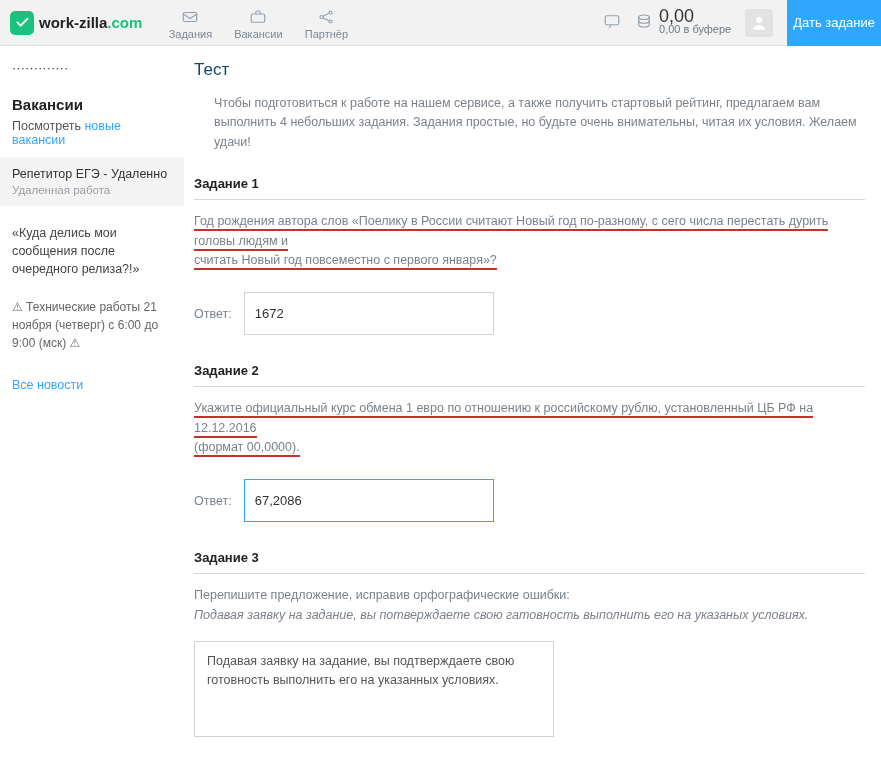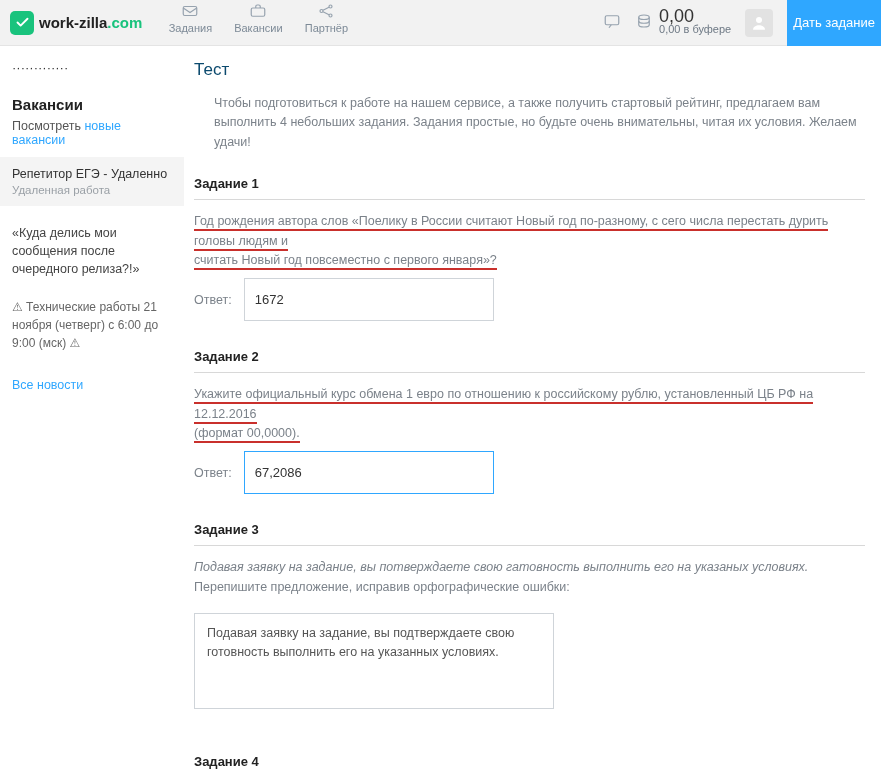--- a/index.html
+++ b/index.html
@@ -1,18 +1,18 @@
 <!DOCTYPE html>
 <html><head>
 <meta charset="utf-8">
 <style>
   * { box-sizing: border-box; margin: 0; padding: 0; }
   body { font-family: Arial, Helvetica, sans-serif; font-size: 13px; color: #333; background: #fff; width: 881px; }
   
-  .header { display: flex; height: 46px; background: #f2f2f2; border-bottom: 1px solid #e4e4e4; }
+  .header { display: flex; align-items: center; height: 46px; background: #f2f2f2; border-bottom: 1px solid #e4e4e4; }
   .logo { display: flex; align-items: center; padding: 0 14px 0 10px; }
   .logo-mark { width: 24px; height: 24px; background: #19c37d; border-radius: 5px; display: flex; align-items: center; justify-content: center; margin-right: 5px; }
   .logo-mark svg { width: 15px; height: 15px; }
   .logo-text { font-weight: 700; font-size: 15px; color: #222; }
   .logo-com { color: #19c37d; font-weight: 700; }
   .nav { display: flex; }
   .nav-item { width: 68px; text-align: center; font-size: 11px; color: #7d8a97; cursor: pointer; }
   .nav-item .nicon { height: 22px; display: flex; align-items: center; justify-content: center; color: #97a3af; }
   .nav-item svg { width: 18px; height: 18px; stroke: #97a3af; fill: none; stroke-width: 1.6; }
   .header-spacer { flex: 1; }
@@ -39,21 +39,21 @@
   .sb-warn { font-size: 12px; color:#666; line-height:1.5; margin:20px 0 10px; }
   .sb-link { color:#2fa7ff; font-size:12.5px; text-decoration:none; display:inline-block; margin-top:16px;}
   .content { flex: 1; padding: 14px 16px 30px 10px; }
   h1.page-title { font-size: 17px; font-weight: 400; color:#0c4a6e; margin-bottom:14px; }
   .intro { font-size: 12.5px; color:#7b828a; line-height:1.55; margin-bottom:24px;margin-left:20px; }
   .task-title { font-weight:700; font-size:13px; color:#222; margin:8px 0 8px; }
   hr.sep { border:none; border-top:1px solid #d8d8d8; margin:0 0 12px; }
   .task-text { font-size:12.5px; color:#7b828a; line-height:1.55; }
   .task-text.italic { font-style: italic; }
   .underline-red { border-bottom: 2px solid #c9302c; padding-bottom:1px; display:inline; }
-  .answer-row { display:flex; align-items:center; gap:12px; margin:8px 0 28px; }
+  .answer-row { display:flex; align-items:center; gap:12px; margin:22px 0 28px; }
   .answer-label { font-size:12.5px; color:#7b828a; }
   .answer-input { height:43px; border:1px solid #cfd4d9; padding:0 10px; font-size:13px; color:#333; }
   .answer-input.w1 { width:250px; }
   .answer-input.w2 { width:250px; border-color:#2fa7ff; }
   .textarea { width:360px; height:96px; border:1px solid #cfd4d9; padding:10px 12px; font-size:12.5px; color:#555; line-height:1.5; resize:none; font-family:inherit; margin:16px 0 34px; }
 </style>
 </head>
 <body>
 
 <div class="header">
@@ -179,22 +179,22 @@
       <span class="underline-red">(формат 00,0000).</span>
     </p>
     <div class="answer-row">
       <span class="answer-label">Ответ:</span>
       <input class="answer-input w2" value="67,2086" style="">
     </div>
 
     
     <div class="task-title">Задание 3</div>
     <hr class="sep">
+    <p class="task-text">Перепишите предложение, исправив орфографические ошибки:</p>
     <p class="task-text italic">Подавая заявку на задание, вы потверждаете свою гатовность выполнить его на указаных условиях.</p>
-    <p class="task-text">Перепишите предложение, исправив орфографические ошибки:</p>
     <textarea class="textarea" style="">Подавая заявку на задание, вы подтверждаете свою готовность выполнить его на указанных условиях.</textarea>
 
     
     <div class="task-title">Задание 4</div>
     
     
     
   </div>
 </div>
 

